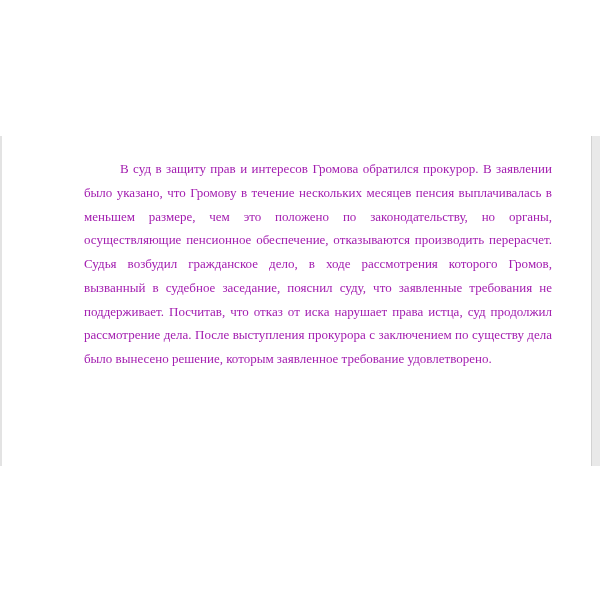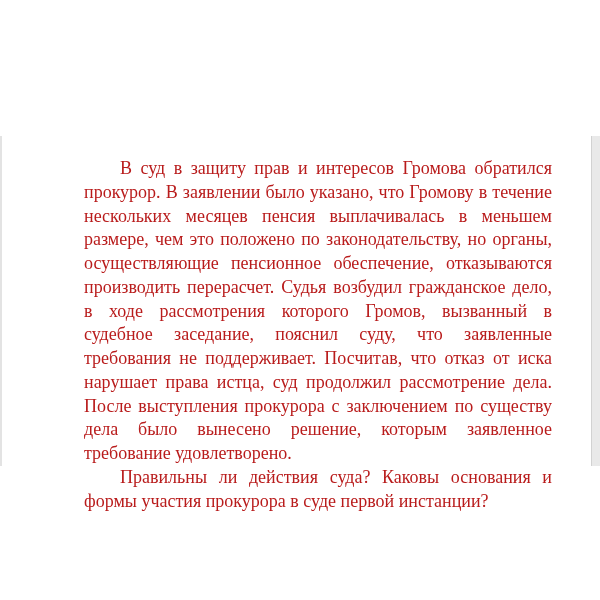--- a/index.html
+++ b/index.html
@@ -33,34 +33,33 @@
       background: #e9e9e9;
       border-left: 1px solid #d2d2d2;
       box-sizing: border-box;
     }
     .doc-body {
       position: absolute;
       left: 84px;
       top: 157px;
       width: 468px;
       font-family: "Liberation Serif", "DejaVu Serif", serif;
-      font-size: 18px;
+      font-size: 13px;
       line-height: 23.75px;
-      color: #b91c1c;
+      color: #a21caf;
       text-align: justify;
     }
     .doc-body p {
       margin: 0;
       text-indent: 36px;
     }
   </style>
 </head>
 <body>
 
 <div class="page-area">
   <div class="left-edge"></div>
   <div class="right-gutter"></div>
 
   <div class="doc-body">
     <p>В суд в защиту прав и интересов Громова обратился прокурор. В заявлении было указано, что Громову в течение нескольких месяцев пенсия выплачивалась в меньшем размере, чем это положено по законодательству, но органы, осуществляющие пенсионное обеспечение, отказываются производить перерасчет. Судья возбудил гражданское дело, в ходе рассмотрения которого Громов, вызванный в судебное заседание, пояснил суду, что заявленные требования не поддерживает. Посчитав, что отказ от иска нарушает права истца, суд продолжил рассмотрение дела. После выступления прокурора с заключением по существу дела было вынесено решение, которым заявленное требование удовлетворено.</p>
-    <p>Правильны ли действия суда? Каковы основания и формы участия прокурора в суде первой инстанции?</p>
   </div>
 </div>
 
 </body></html>

